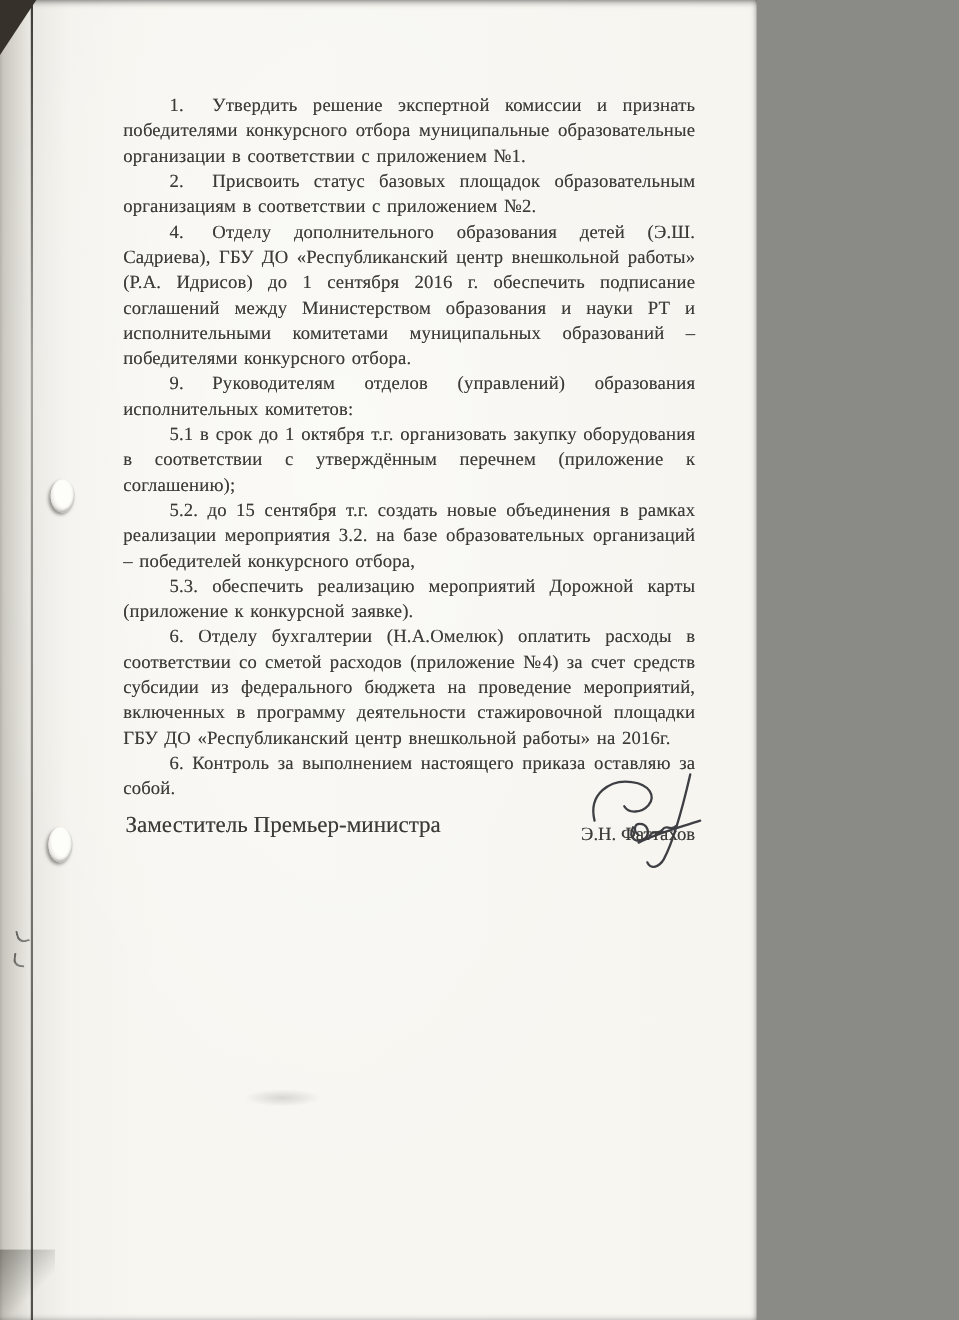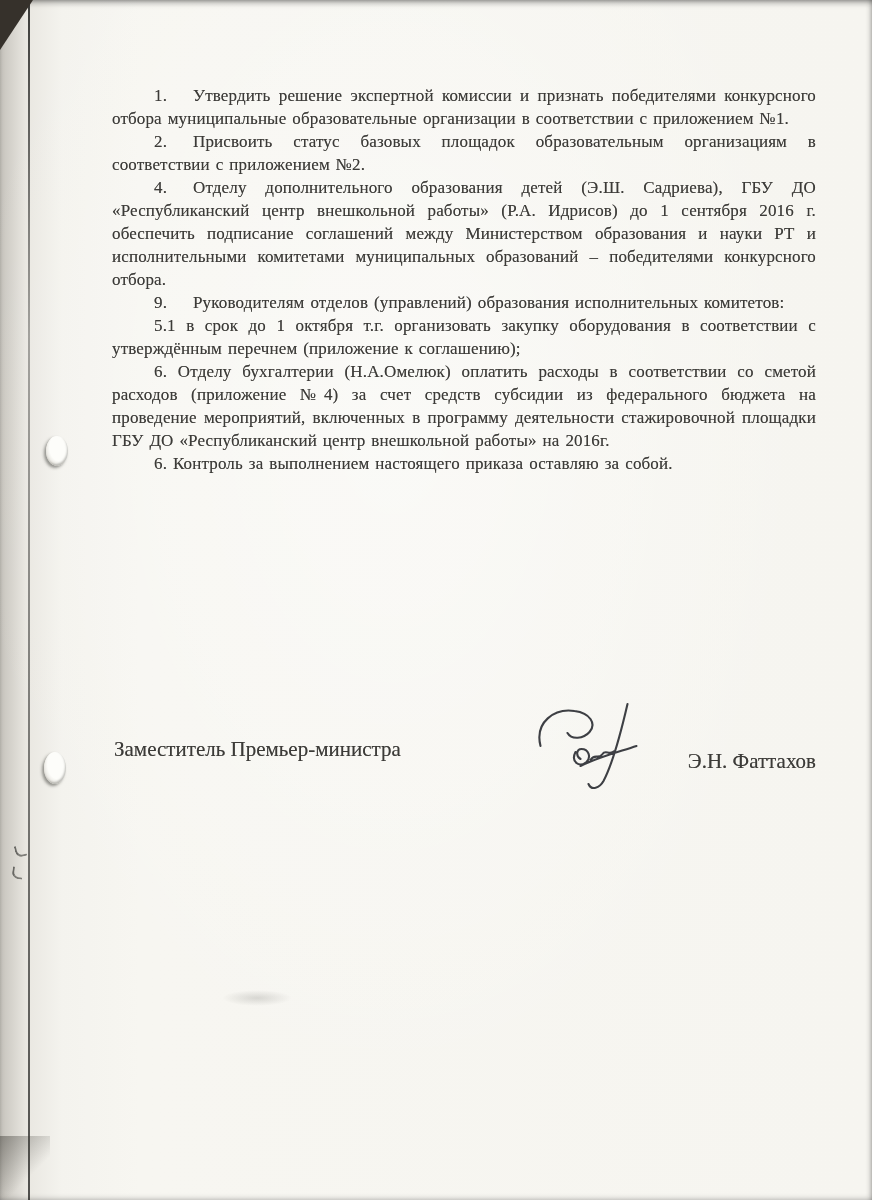--- a/index.html
+++ b/index.html
@@ -2,21 +2,21 @@
 <html><head>
 <meta charset="utf-8">
 <style>
   html, body {
     margin: 0;
     padding: 0;
     background: #8a8a86;
   }
   .page {
     position: relative;
-    width: 872px;
+    width: 688px;
     height: 1200px;
     margin: 0;
     overflow: hidden;
     font-family: "Liberation Serif", "DejaVu Serif", serif;
     color: #3c3b38;
     background:
       radial-gradient(ellipse at 45% 35%, rgba(255,255,255,0.45), rgba(255,255,255,0) 62%),
       linear-gradient(to right, #c6c3bc 0px, #e9e7e1 26px, #f4f3ee 62px, #f7f6f1 140px, #f6f5f0 100%);
     box-shadow:
       inset 0 5px 7px -4px rgba(15,15,15,0.6),
@@ -86,21 +86,21 @@
   .sign-left {
     position: absolute;
     left: 114px; top: 738px;
     font-size: 21px;
     line-height: 23.5px;
     text-shadow: 0 0 0.5px rgba(60,59,56,0.55);
   }
   .sign-name {
     position: absolute;
     right: 56px; top: 749px;
-    font-size: 21px;
+    font-size: 17px;
     text-shadow: 0 0 0.5px rgba(60,59,56,0.55);
   }
   .signature {
     position: absolute;
     left: 528px; top: 702px;
     width: 135px; height: 95px;
   }
 </style>
 </head>
 <body>
@@ -117,20 +117,22 @@
   <div class="pen-mark pen-mark-1"></div>
   <div class="pen-mark pen-mark-2"></div>
   <div class="smudge"></div>
 
   <div class="content">
     <p>1.   Утвердить решение экспертной комиссии и признать победителями конкурсного отбора муниципальные образовательные организации в соответствии с приложением №1.</p>
     <p>2.   Присвоить статус базовых площадок образовательным организациям в соответствии с приложением №2.</p>
     <p>4.   Отделу дополнительного образования детей (Э.Ш. Садриева), ГБУ ДО «Республиканский центр внешкольной работы» (Р.А. Идрисов) до 1 сентября 2016 г. обеспечить подписание соглашений между Министерством образования и науки РТ и исполнительными комитетами муниципальных образований – победителями конкурсного отбора.</p>
     <p>9.   Руководителям отделов (управлений) образования исполнительных комитетов:</p>
     <p>5.1 в срок до 1 октября т.г. организовать закупку оборудования в соответствии с утверждённым перечнем (приложение к соглашению);</p>
+    <p>5.2. до 15 сентября т.г. создать новые объединения в рамках реализации мероприятия 3.2. на базе образовательных организаций – победителей конкурсного отбора,</p>
+    <p>5.3. обеспечить реализацию мероприятий Дорожной карты (приложение к конкурсной заявке).</p>
     <p>6. Отделу бухгалтерии (Н.А.Омелюк) оплатить расходы в соответствии со сметой расходов (приложение №4) за счет средств субсидии из федерального бюджета на проведение мероприятий, включенных в программу деятельности стажировочной площадки ГБУ ДО «Республиканский центр внешкольной работы» на 2016г.</p>
     <p>6. Контроль за выполнением настоящего приказа оставляю за собой.</p>
   </div>
 
   <div class="sign-left">
     <div>Заместитель Премьер-министра</div>
   </div>
 
   <svg class="signature" viewBox="0 0 130 95" xmlns="http://www.w3.org/2000/svg">
     <path d="M10,44 C4,20 24,6 44,9 C60,11 66,22 59,30 C53,37 41,38 37,31

